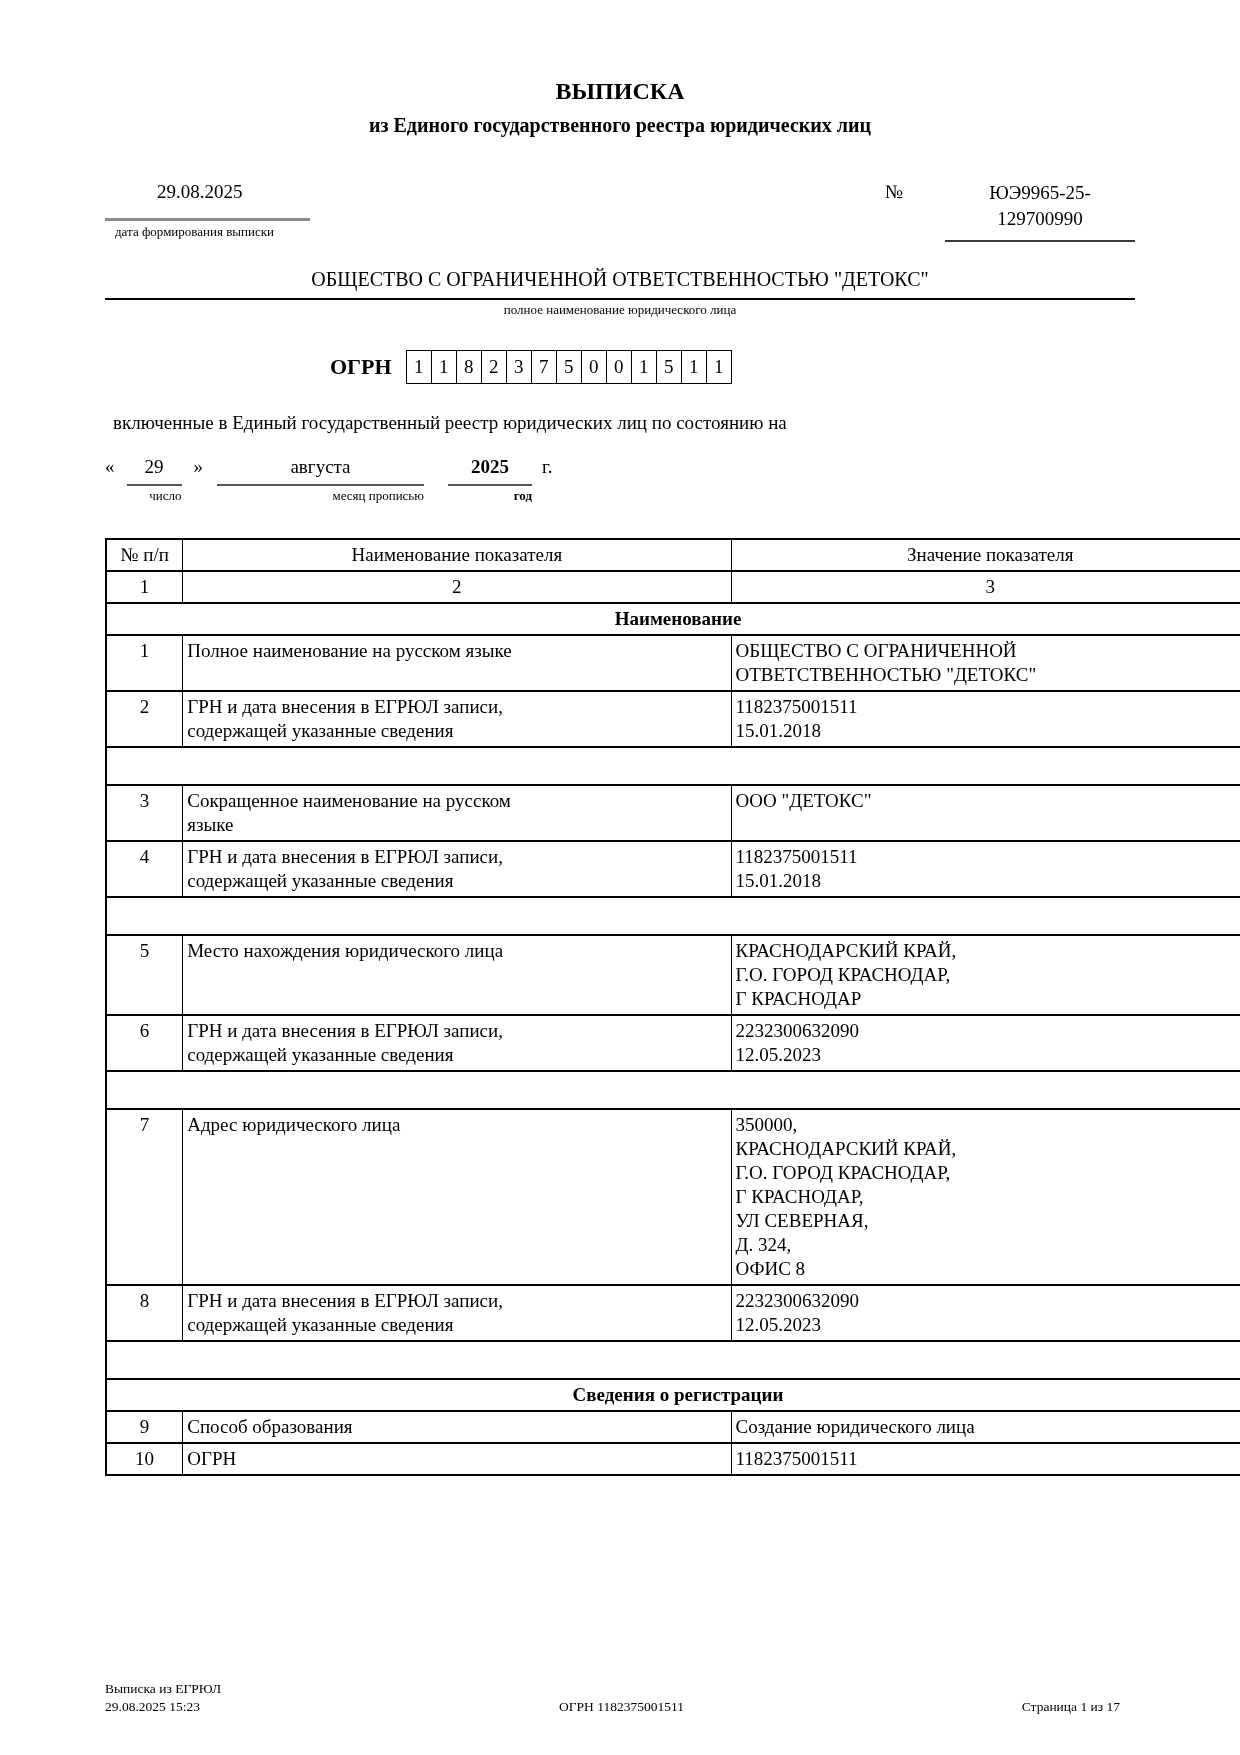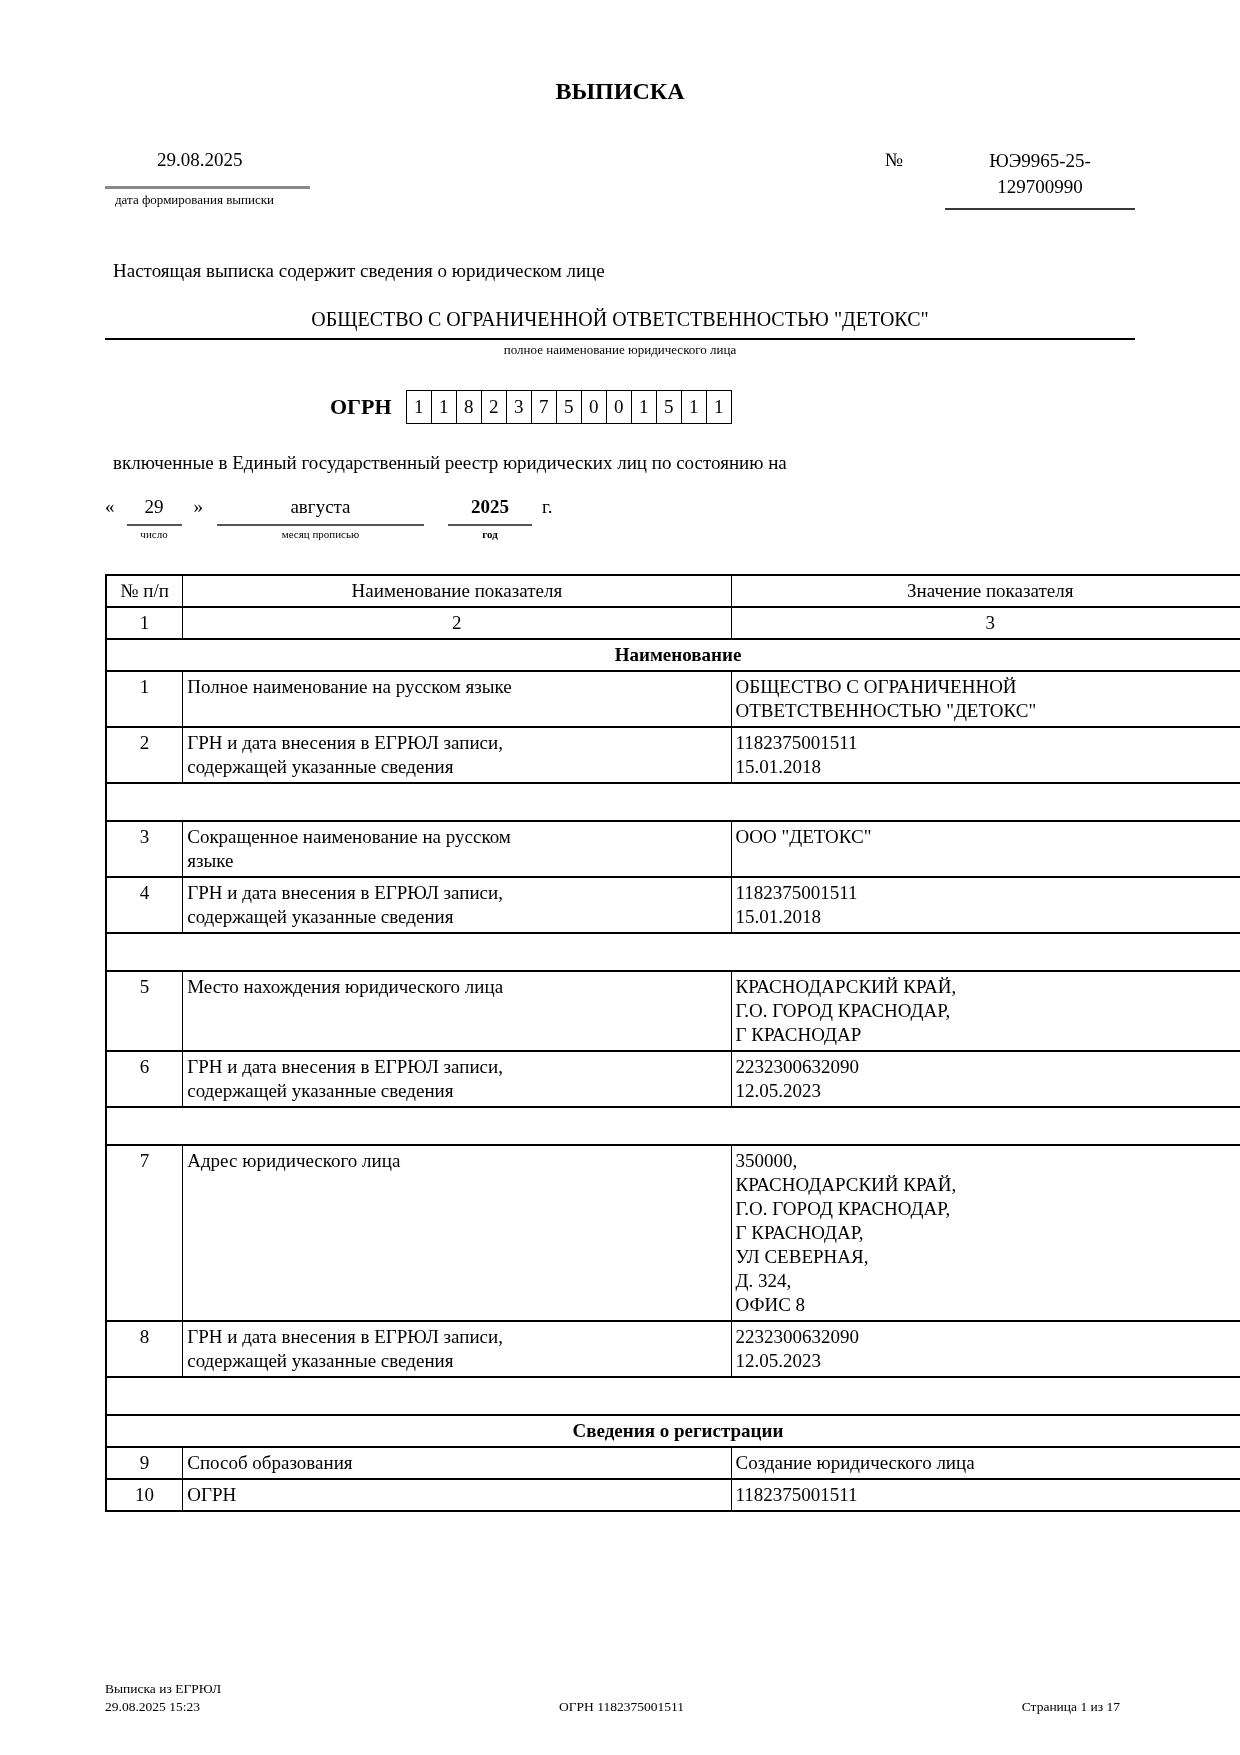--- a/index.html
+++ b/index.html
@@ -40,21 +40,21 @@
   .ogrn-box{
     width:24px;height:32px;border:1px solid #000;margin-left:-1px;
     font-size:19px;line-height:32px;text-align:center;
   }
   .ogrn-box:first-child{margin-left:0;}
   .included{font-size:19px;margin-top:28px;padding-left:8px;}
   .datefill{display:flex;align-items:flex-start;margin-top:20px;font-size:19px;}
   .quote{line-height:26px;}
   .fill-group{text-align:center;}
   .fill-value{line-height:26px;border-bottom:2px solid #555;padding-bottom:4px;}
-  .fill-caption{font-size:11px;margin-top:2px;}
+  .fill-caption{font-size:13px;margin-top:2px;text-align:right;}
   .fg-day{width:55px;margin-left:12px;}
   .q-close{margin-left:12px;}
   .fg-month{width:207px;margin-left:14px;}
   .fg-year{width:84px;margin-left:24px;font-weight:bold;}
   .year-suffix{margin-left:10px;line-height:26px;}
   table.details{
     border-collapse:collapse;margin-top:34px;width:1146px;
     font-size:19px;table-layout:fixed;border-radius:30px;
   }
   table.details td{
@@ -79,38 +79,38 @@
   }
   .footer-center{text-align:center;}
   .footer-right{text-align:right;}
 </style>
 </head>
 <body>
 
 <div class="page">
   <div class="content">
     <div class="doc-title">ВЫПИСКА</div>
+    <div class="doc-subtitle">из Единого государственного реестра юридических лиц</div>
 
     <div class="meta-row">
       <div class="meta-date">
         <div class="date-value">29.08.2025</div>
         <div class="date-rule"></div>
         <div class="date-caption">дата формирования выписки</div>
       </div>
       <div class="meta-number">
         <span class="number-sign">№</span>
         <div class="number-block">
           <div class="number-line">ЮЭ9965-25-</div>
           <div class="number-line">129700990</div>
           <div class="number-rule"></div>
         </div>
       </div>
     </div>
 
-    <div class="lead">Настоящая выписка содержит сведения о юридическом лице</div>
 
     <div class="company">ОБЩЕСТВО С ОГРАНИЧЕННОЙ ОТВЕТСТВЕННОСТЬЮ "ДЕТОКС"</div>
     <div class="company-rule"></div>
     <div class="company-caption">полное наименование юридического лица</div>
 
     <div class="ogrn-row">
       <span class="ogrn-label">ОГРН</span>
       <div class="ogrn-boxes" id="ogrn-boxes">
           <div class="ogrn-box">1</div>
           <div class="ogrn-box">1</div>

